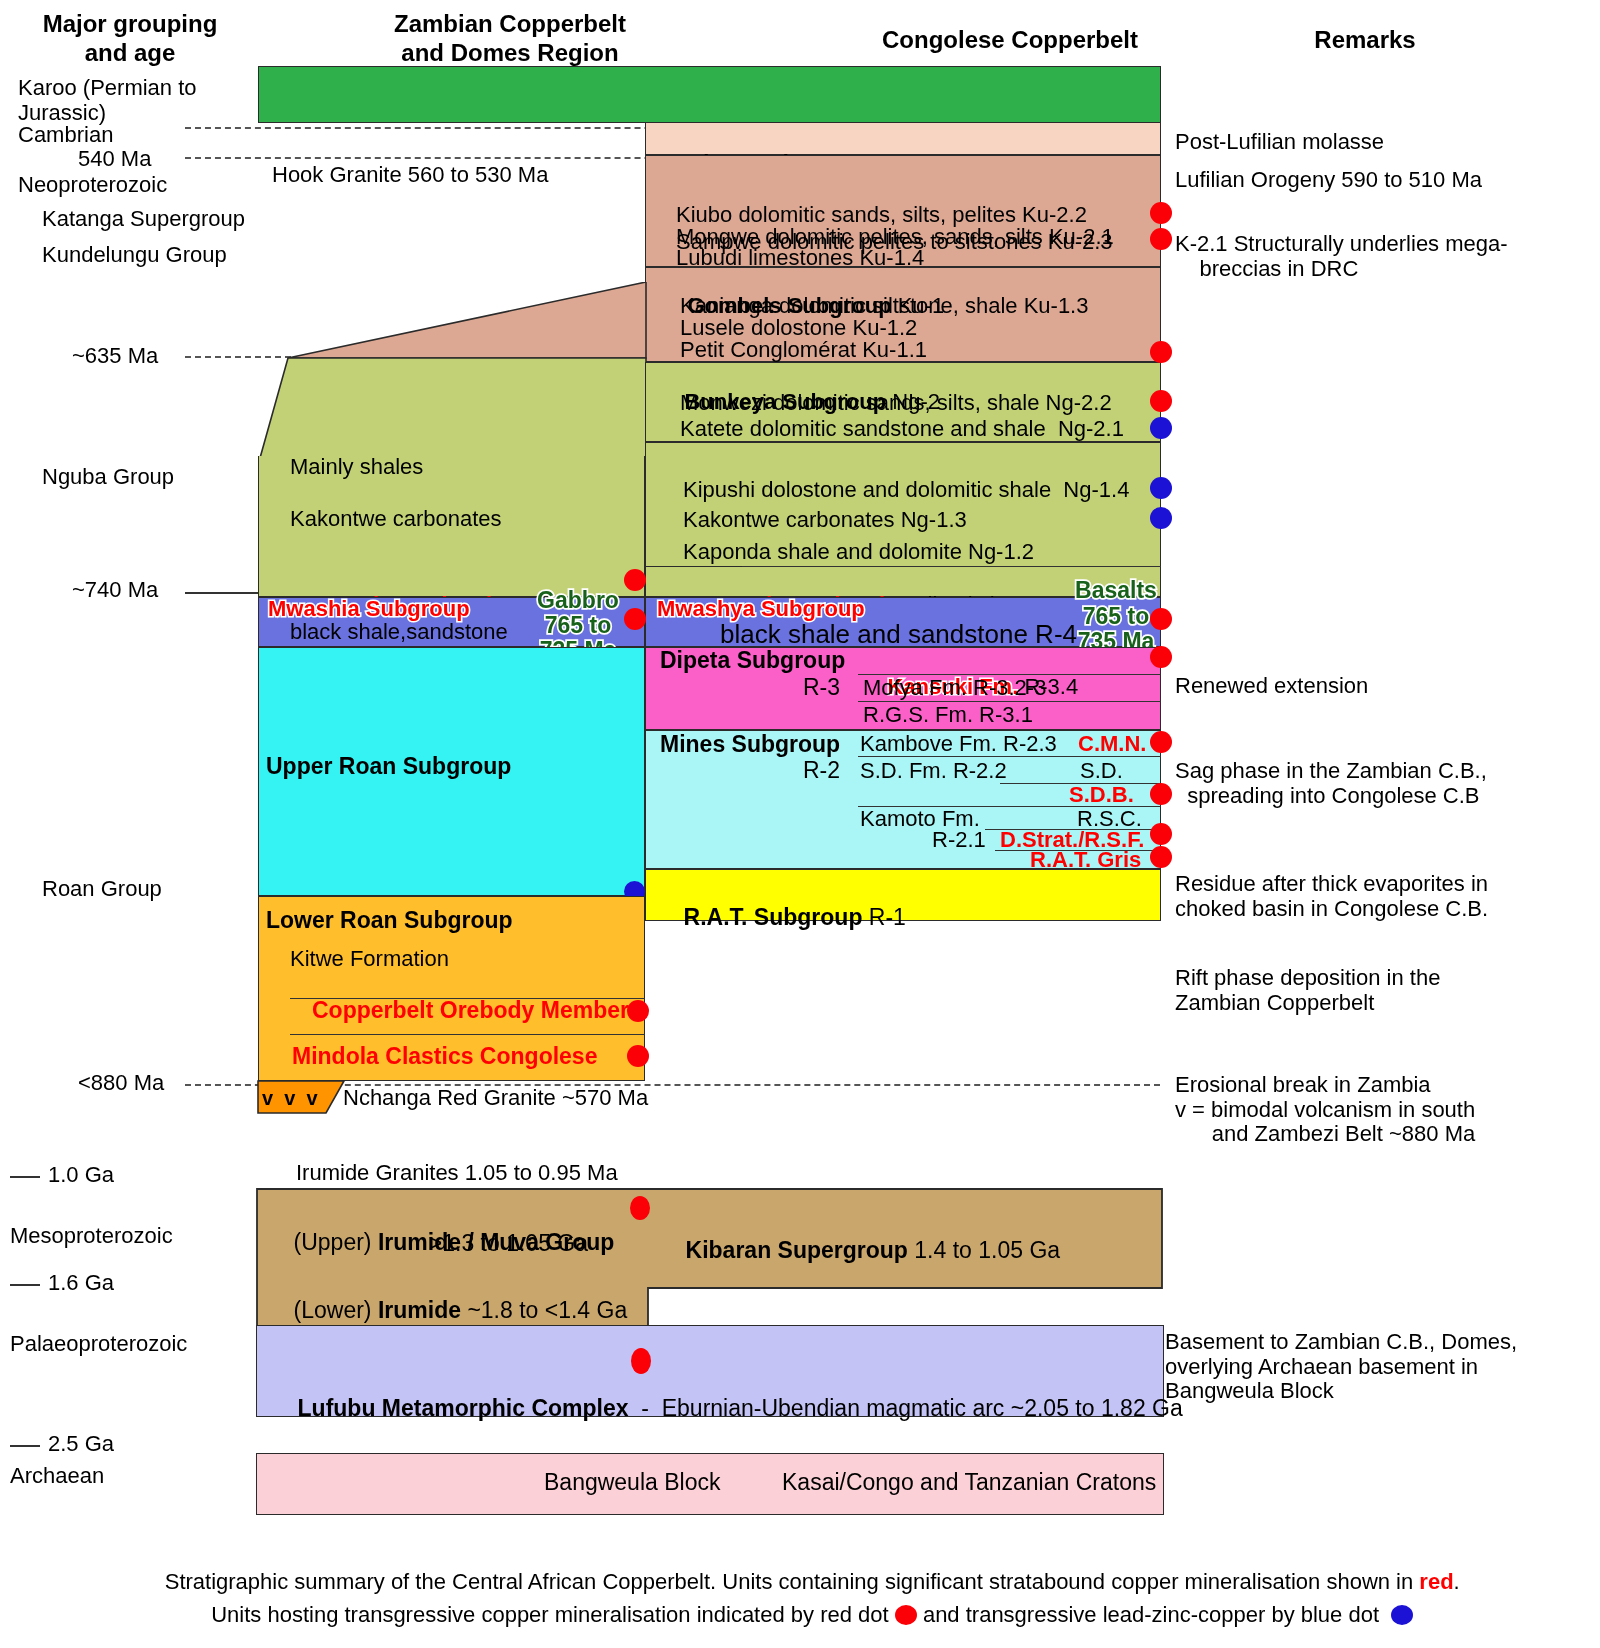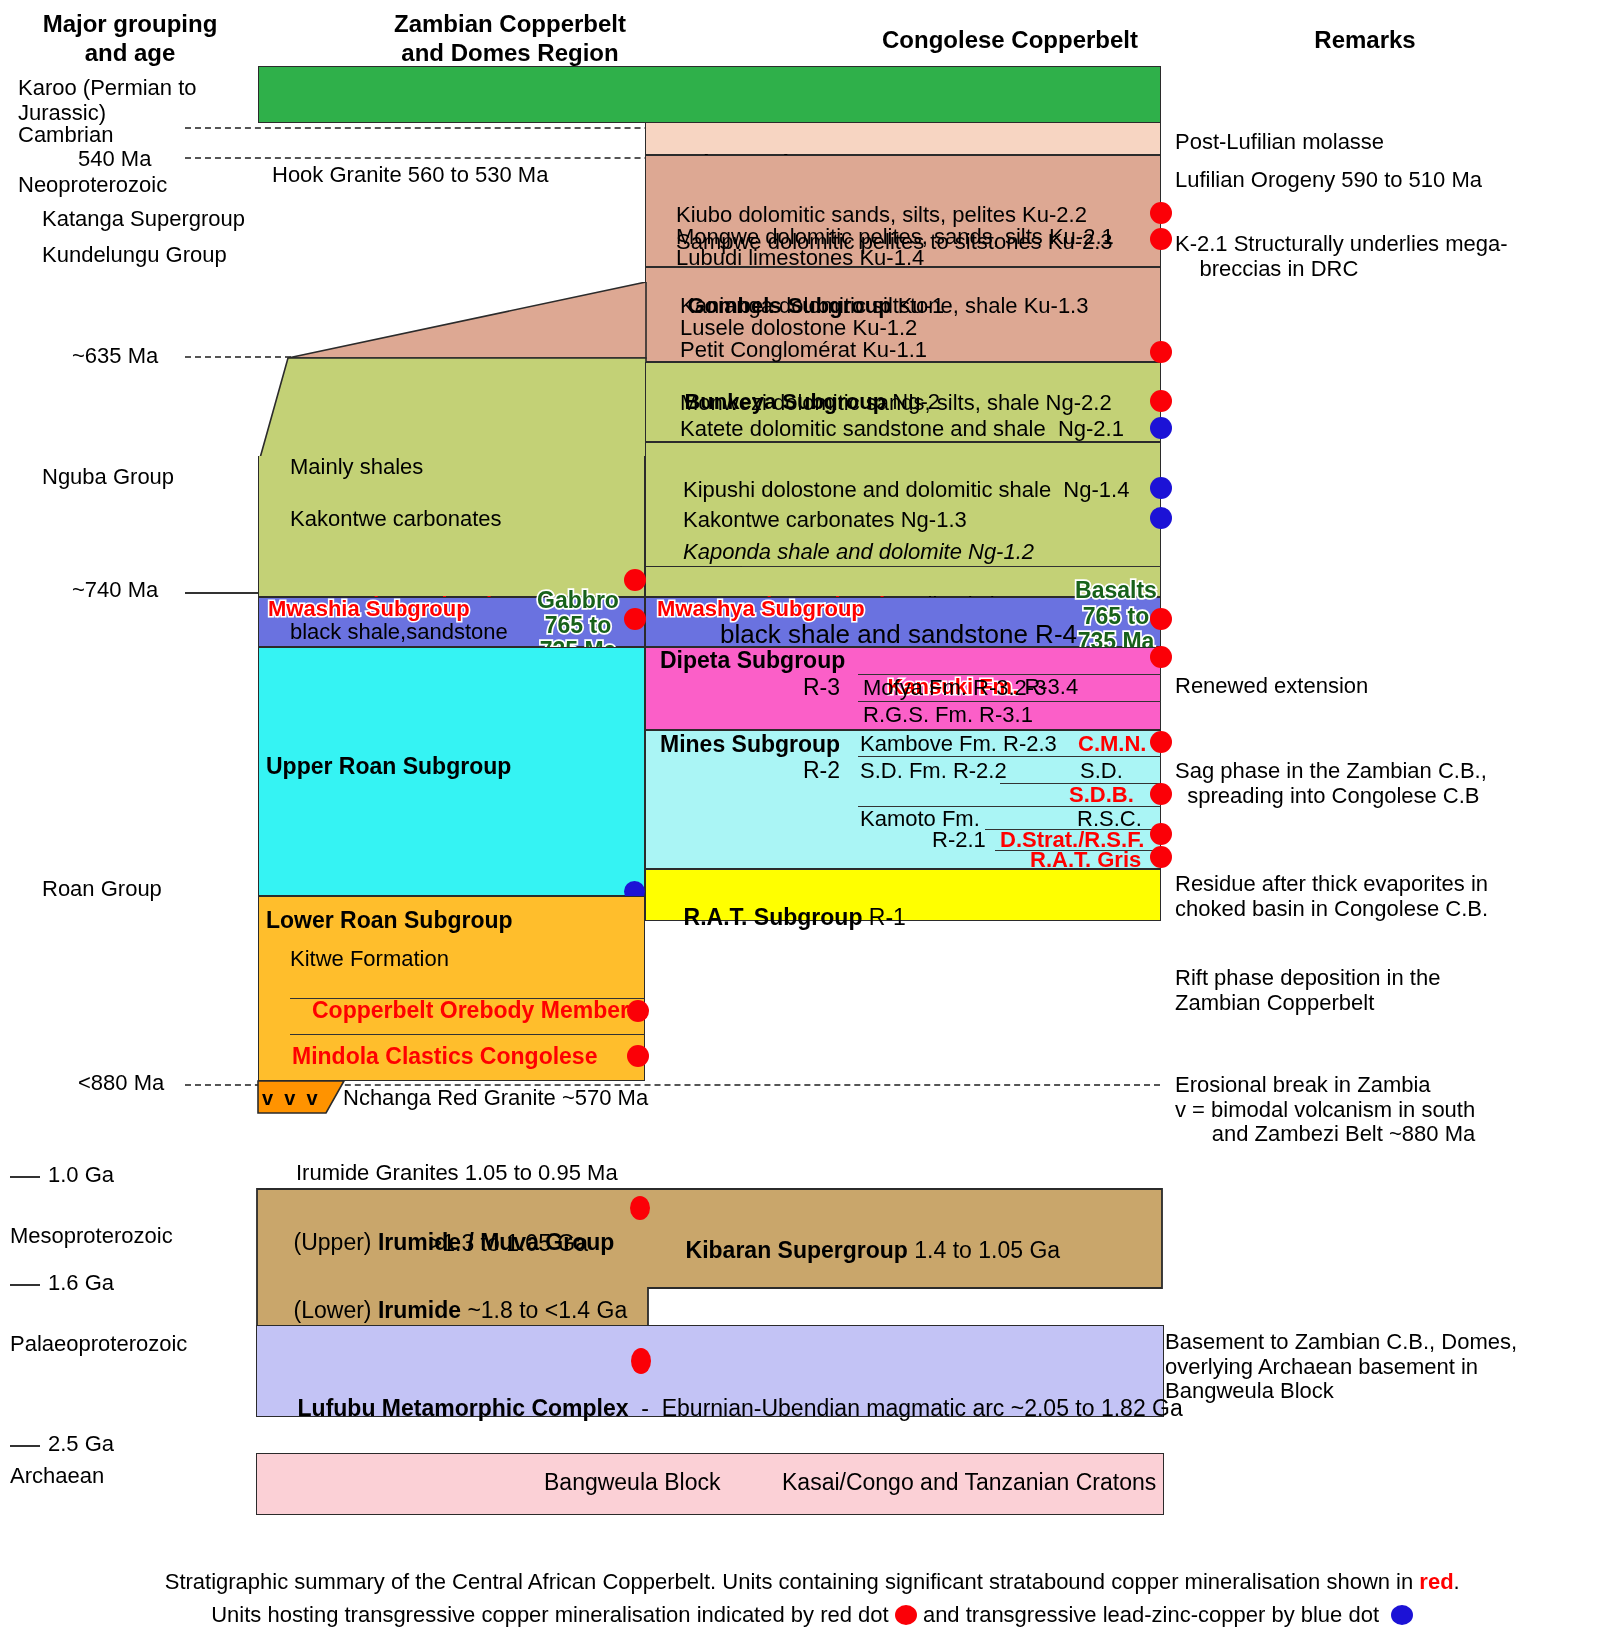--- a/index.html
+++ b/index.html
@@ -127,21 +127,21 @@
   <div class="abs box" style="left:645px;top:362px;width:516px;height:80px;background:#c3d176;"></div>
   <div class="abs txt" style="left:660px;top:365px;font-size:22px;">
     <span class="b">Bunkeya Subgroup</span><span> Ng-2</span>
   </div>
   <div class="abs txt" style="left:680px;top:391px;font-size:22px;">Monwezi dolomitic sands, silts, shale Ng-2.2</div>
   <div class="abs txt" style="left:680px;top:417px;font-size:22px;">Katete dolomitic sandstone and shale  Ng-2.1</div>
 
   <div class="abs box" style="left:645px;top:442px;width:516px;height:125px;background:#c3d176;"></div>
   <div class="abs txt" style="left:683px;top:478px;font-size:22px;">Kipushi dolostone and dolomitic shale  Ng-1.4</div>
   <div class="abs txt" style="left:683px;top:508px;font-size:22px;">Kakontwe carbonates Ng-1.3</div>
-  <div class="abs txt" style="left:683px;top:540px;font-size:22px;font-style:italic;">Kaponda shale and dolomite Ng-1.2</div>
+  <div class="abs txt" style="left:683px;top:540px;font-size:22px;">Kaponda shale and dolomite Ng-1.2</div>
   <div class="abs uline" style="left:742px;top:566px;width:419px;height:0;"></div>
 
   <div class="abs box" style="left:645px;top:567px;width:516px;height:30px;background:#c3d176;border-top:none;"></div>
   <div class="abs txt" style="left:683px;top:568px;font-size:22px;">
     <span class="b red">Grand Conglomérat</span><span> diamictite Ng-1.1</span>
   </div>
 
   <div class="abs box" style="left:258px;top:456px;width:387px;height:141px;background:#c3d176;border-top:none;"></div>
   <div class="abs txt" style="left:290px;top:455px;font-size:22px;">Mainly shales</div>
   <div class="abs txt" style="left:290px;top:507px;font-size:22px;">Kakontwe carbonates</div>

